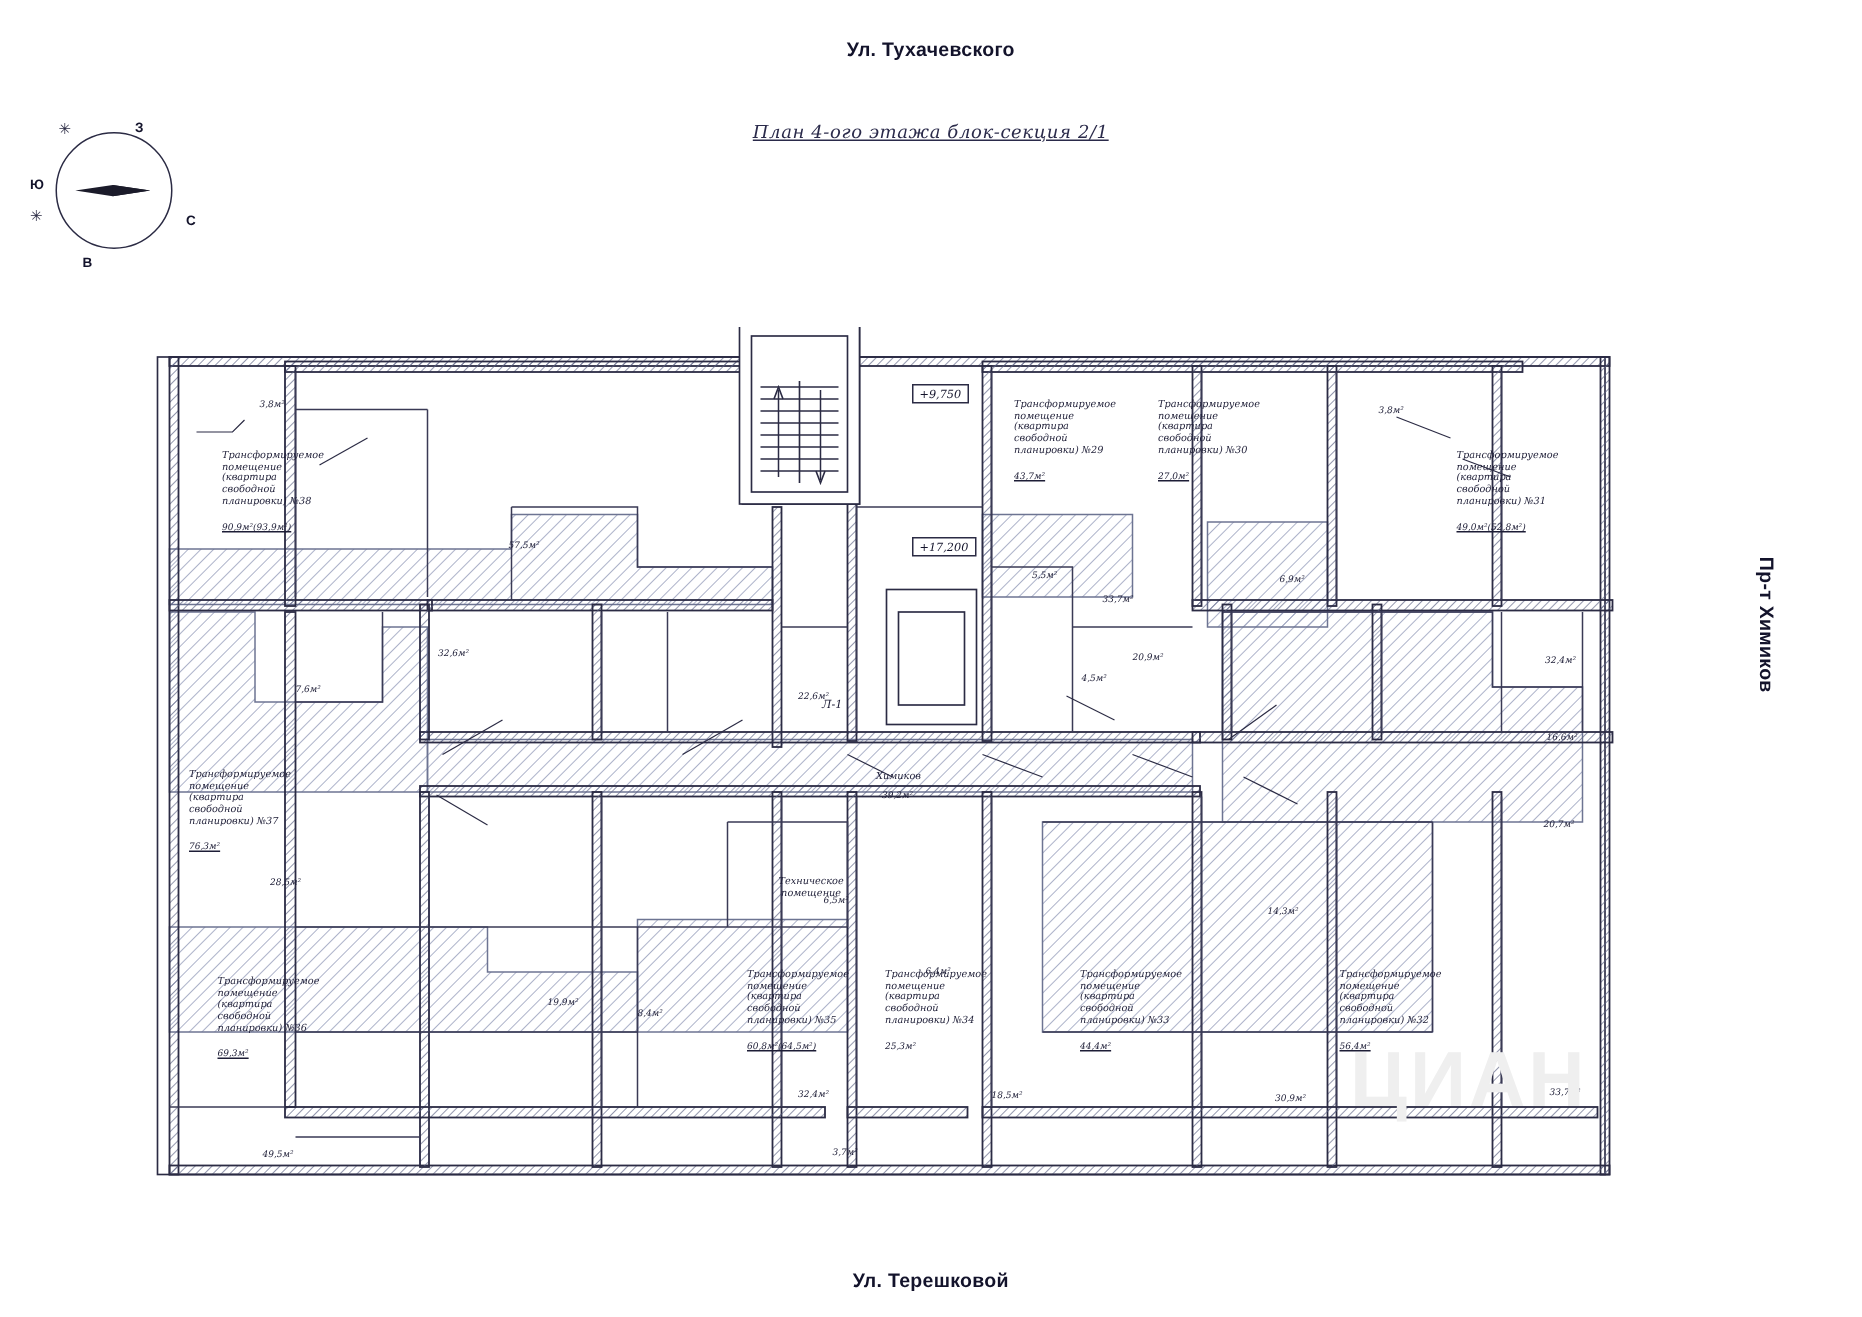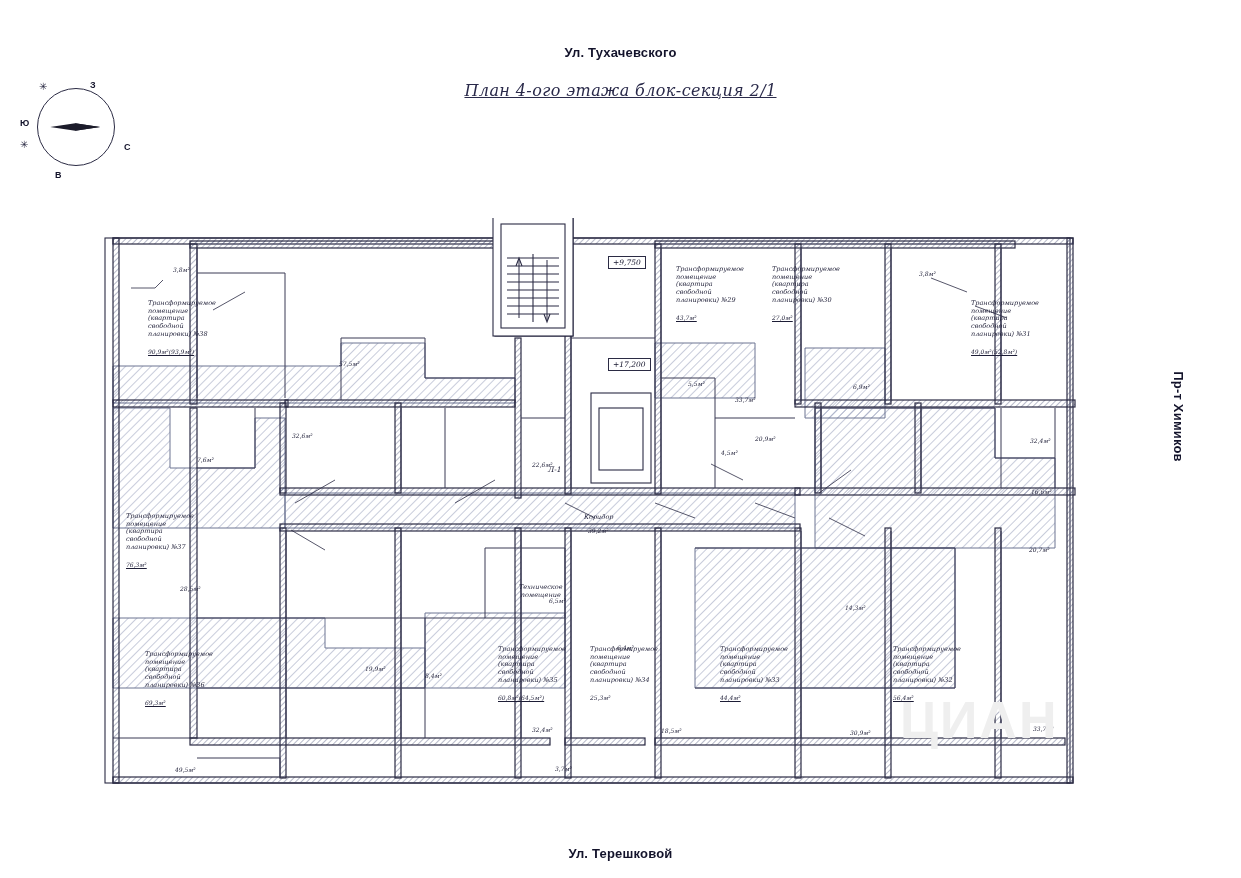--- a/index.html
+++ b/index.html
@@ -13,32 +13,32 @@
   }
   .abs{position:absolute;}
   
   .street{
     font-weight:bold;
     font-size:13px;
     color:#13132b;
     letter-spacing:.2px;
     white-space:nowrap;
   }
-  #street-top{left:0;right:0;top:25px;text-align:center;margin-top:20px;}
+  #street-top{left:0;right:0;top:25px;text-align:center;}
   #street-bottom{left:0;right:0;top:846px;text-align:center;}
   #street-right{
     top:409px;left:1118px;width:120px;text-align:center;
     transform:rotate(90deg);transform-origin:center center;
   }
   
   #plan-title{
     left:0;right:0;top:81px;text-align:center;
     font-family:"DejaVu Serif", serif;
     font-style:italic;
-    font-size:16px;
+    font-size:12px;
     color:#2a2a4a;
     letter-spacing:.4px;
   }
   #plan-title u{text-decoration:underline;}
   
   #compass{left:12px;top:70px;width:130px;height:115px;}
   .cmp-circle{
     position:absolute;left:25px;top:18px;width:76px;height:76px;
     border:1.6px solid #2b2b44;border-radius:50%;background:#fff;
   }
@@ -270,21 +270,21 @@
     </g>
   </g>
 </svg>
 </div>
 
 <div class="lvl" style="left:608px;top:228px;margin-top:28px;">+9,750</div>
 <div class="lvl" style="left:608px;top:358px;">+17,200</div>
 
 <div class="lbl mid" style="left:548px;top:425px;margin-top:41px;">Л-1</div>
 
-<div class="lbl small" style="left:584px;top:514px;text-align:center;">Коридор</div>
+<div class="lbl small" style="left:584px;top:514px;text-align:center;">Химиков</div>
 <div class="lbl tiny" style="left:588px;top:527px;">39,2м²</div>
 
 <div class="lbl small" style="left:519px;top:584px;text-align:center;">Техническое
 помещение</div>
 <div class="lbl tiny" style="left:549px;top:597px;">6,5м²</div>
 
 <div class="lbl small" style="left:148px;top:300px;">Трансформируемое
 помещение
 (квартира
 свободной

